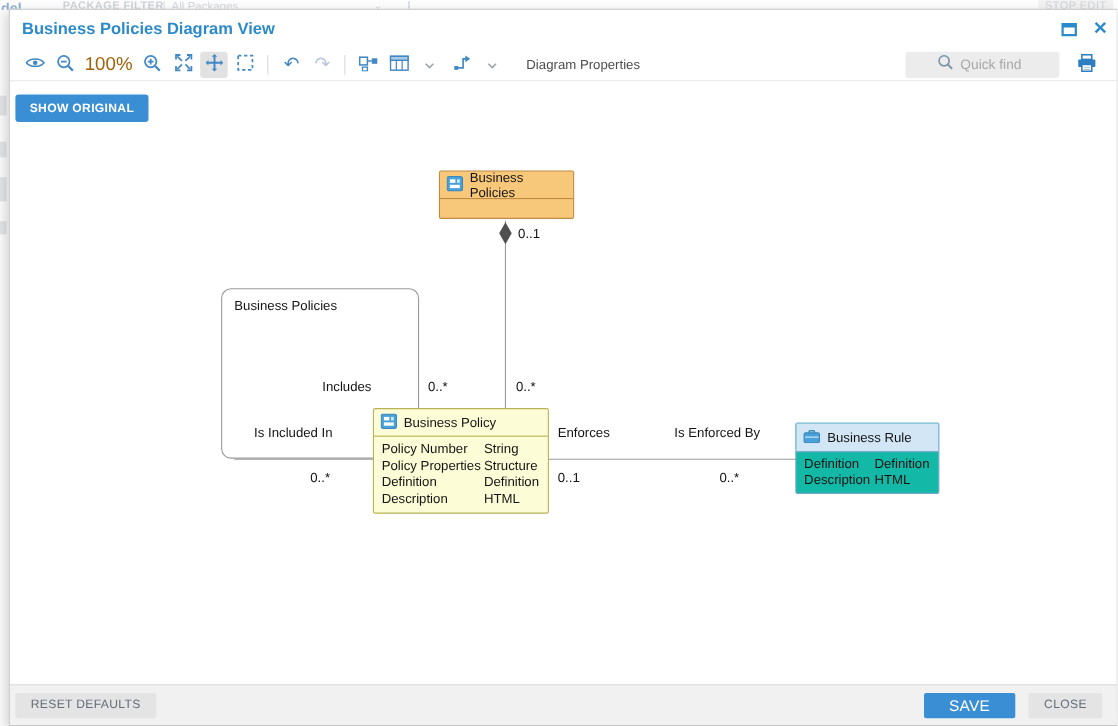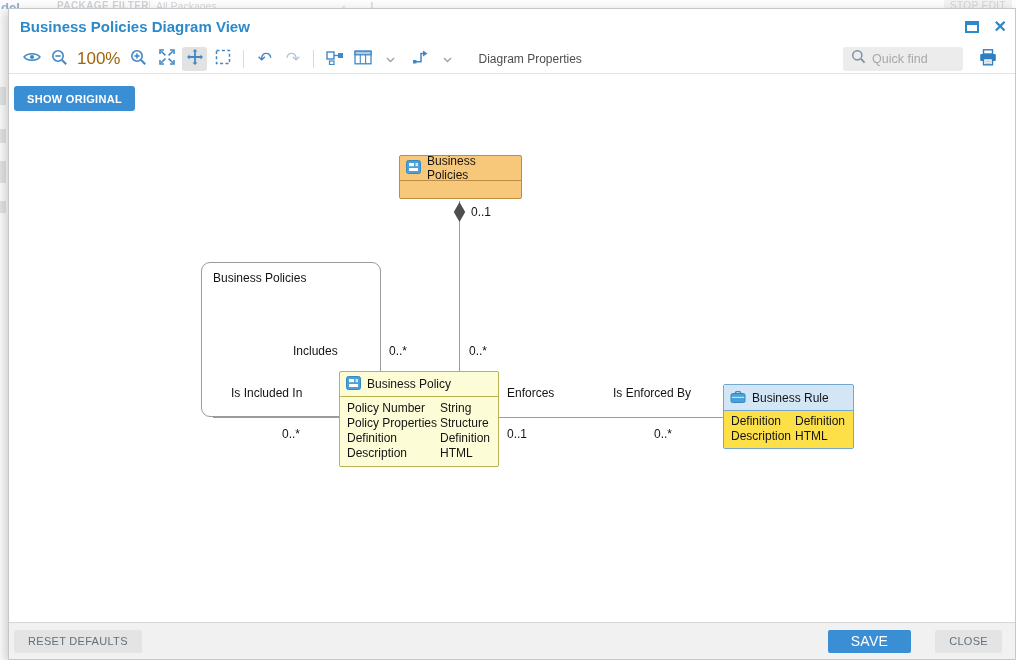--- a/index.html
+++ b/index.html
@@ -33,21 +33,21 @@
   .toolbar { height:30px; display:flex; align-items:center; padding:0 12px 0 10px; border-bottom:1px solid #e2e3e5; background:#fff; }
   .tool { height:24px; min-width:25px; display:flex; align-items:center; justify-content:center; border-radius:3px; margin-right:3px; background:transparent; border:none; cursor:pointer; }
   .tool.active { background:#e2e2e2; }
   .zoom-label { font-size:17px; color:#a16207; margin:0 6px 0 2px; }
   .tb-sep { width:1px; height:18px; background:#dadada; margin:0 8px 0 5px; }
   .glyph-undo { font-size:17px; color:#4288c5; line-height:1; }
   .glyph-redo { font-size:17px; color:#b7c7da; line-height:1; }
   .chev { margin:0 4px 0 0; }
   .props-label { font-size:12px; color:#4d4d4d; margin-left:14px; cursor:pointer; }
   .tb-right { margin-left:auto; display:flex; align-items:center; gap:12px; }
-  .quickfind { display:flex; align-items:center; background:#ececec; border-radius:3px; height:24px; width:120px; padding:0 8px; gap:6px; }
+  .quickfind { display:flex; align-items:center; background:#ececec; border-radius:3px; height:24px; width:140px; padding:0 8px; gap:6px;justify-content:flex-end; }
   .quickfind input { border:none; background:transparent; outline:none; font-size:12.5px; color:#555; width:82px; font-family:inherit; }
   .quickfind input::placeholder { color:#a8a8a8; }
 
   
   .canvas { position:relative; height:548px; background:#fff; overflow:hidden; }
   .show-original { position:absolute; left:5px; top:12px; height:25px; padding:0 13px; background:#3a8fd4; color:#fff;
                    font-size:11px; font-weight:bold; letter-spacing:.3px; border:none; border-radius:3px; cursor:pointer; font-family:inherit; }
   .links { position:absolute; left:0; top:0; z-index:0; }
   .lbl { position:absolute; font-size:12px; color:#141414; white-space:nowrap; z-index:4; }
   .lbl.r { text-align:left; }
@@ -61,27 +61,27 @@
 
   .orange { left:390px; top:81px; width:123px; z-index:2; background:#f8c87a; border:1px solid #bf8c44; border-radius:2px; }
   .orange .ent-hdr { border-bottom:1px solid #bf8c44; height:25px; }
   .orange .ent-body { height:17px; }
 
   .yellow { left:330px; top:297px; width:160px; z-index:3; background:#fcfcd6; border:1px solid #b9b356; border-radius:2px; }
   .yellow .ent-hdr { border-bottom:1px solid #b9b356; height:25px; }
   .yellow .ent-body { padding:4px 0 5px; }
   .yellow .attr-name { width:93px; }
 
-  .blue-ent { left:714px; top:310px; width:131px; z-index:3; background:#fde047; border:1px solid #74a7cf; border-radius:2px; }
+  .blue-ent { left:714px; top:310px; width:131px; z-index:3; background:#14b8a6; border:1px solid #74a7cf; border-radius:2px; }
   .blue-ent .ent-hdr { background:#d3e6f6; border-bottom:1px solid #74a7cf; height:26px; }
   .blue-ent .ent-body { padding:3px 0 4px; }
   .blue-ent .attr-name { width:64px; }
 
   
-  .footer { height:37px; background:#f1f1f2; border-top:1px solid #d8d8d8; display:flex; align-items:center; padding:0 13px 0 5px; gap:24px; }
+  .footer { height:37px; background:#f1f1f2; border-top:1px solid #d8d8d8; display:flex; align-items:center; padding:0 13px 0 5px; gap:12px; }
   .btn-gray { height:23px; padding:0 14px; background:#e4e4e5; border:none; border-radius:2px; color:#646f7b; font-size:11px; letter-spacing:.3px; cursor:pointer; font-family:inherit; }
   .btn-blue { height:23px; padding:0 23px; background:#3a8fd4; border:none; border-radius:2px; color:#fff; font-size:14px; letter-spacing:.3px; cursor:pointer; font-family:inherit; }
   .spacer { flex:1; }
 </style>
 </head>
 <body>
 
 <div id="page">
 
   <div class="bg-top">

